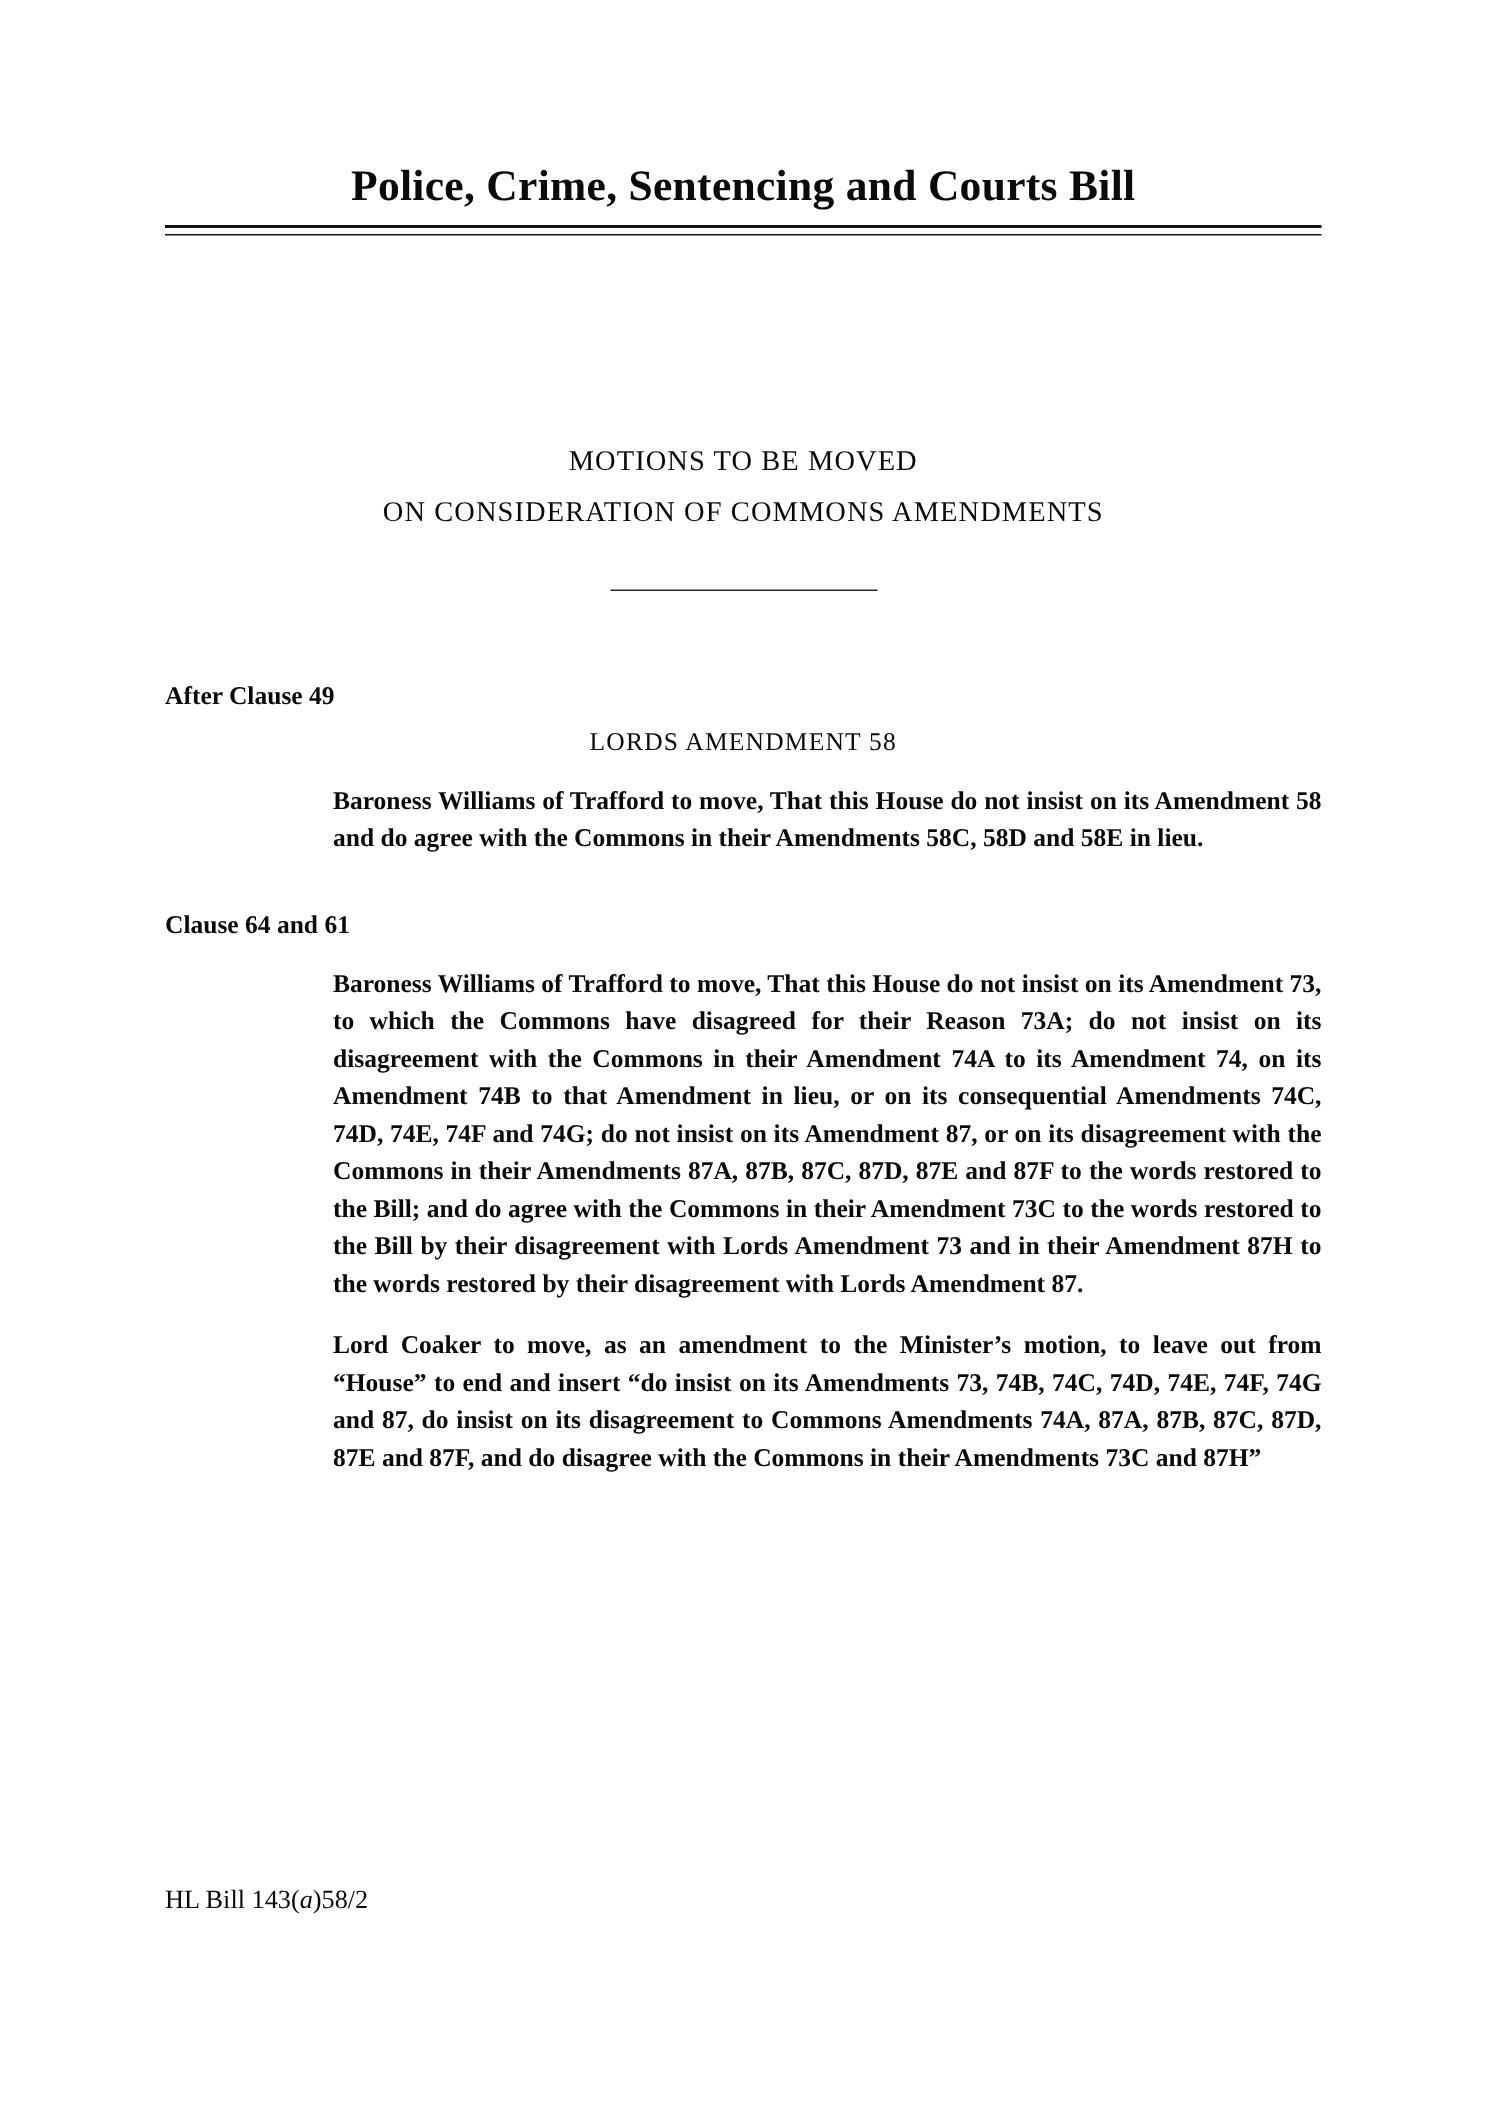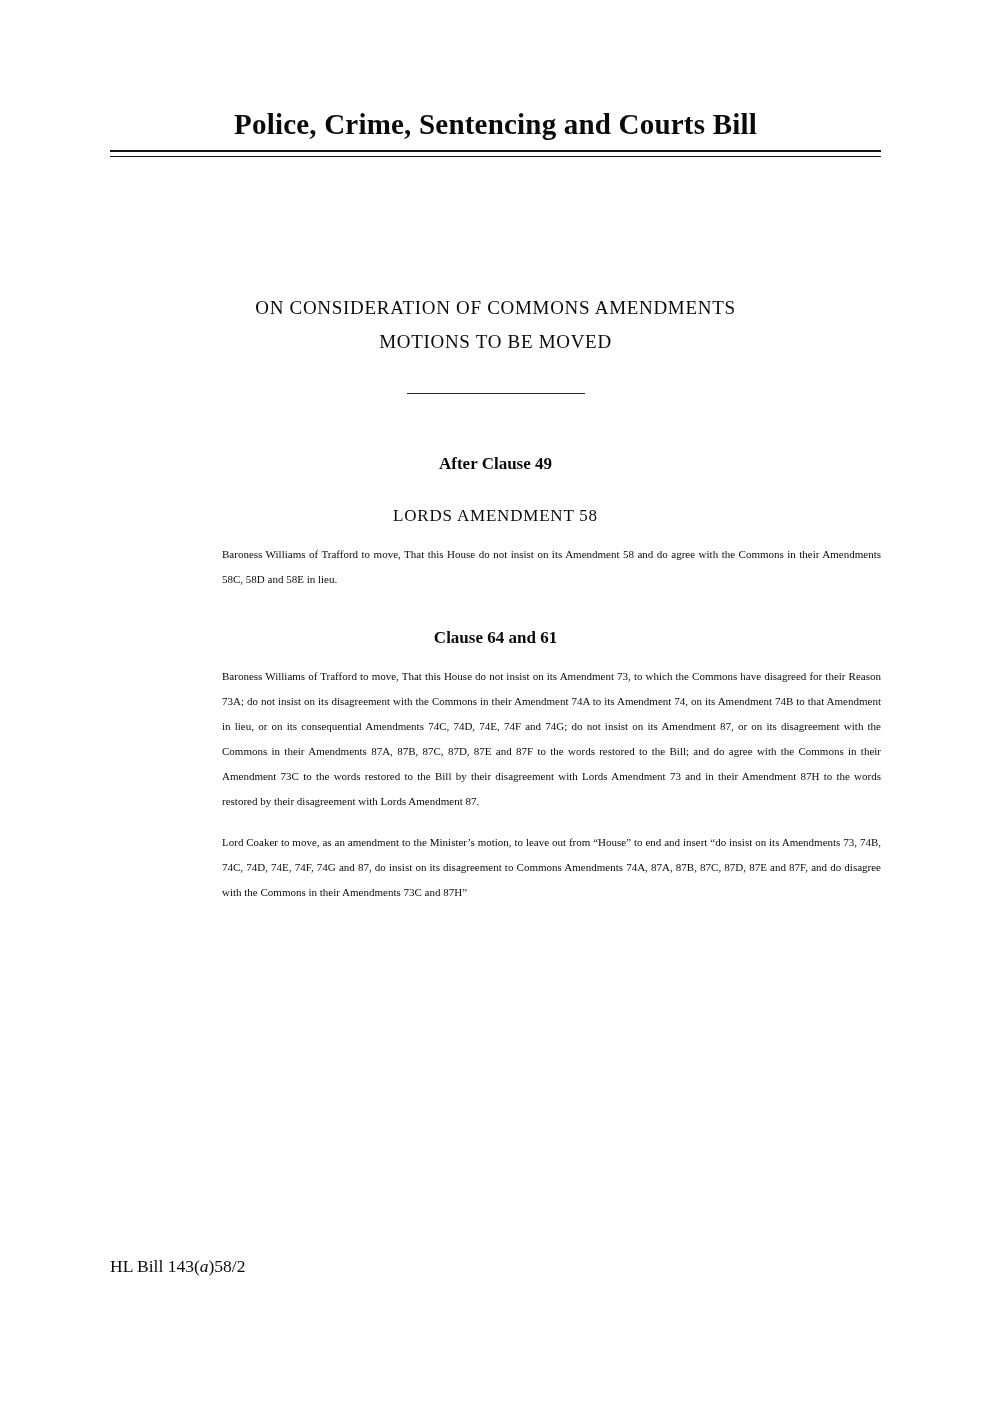--- a/index.html
+++ b/index.html
@@ -47,35 +47,34 @@
     width: 178px;
     margin: 34px auto 0 auto;
     border: none;
     border-top: 1.3px solid #2a2a2a;
     height: 0;
   }
   .section-first { margin-top: 60px; }
   .section { margin-top: 36px; }
   .clause-heading {
     margin: 0;
-    text-align: center;
     font-size: 17px;
     font-weight: 700;
   }
   .amendment-heading {
-    margin: 32px 0 0 0;
+    margin: 11px 0 0 0;
     text-align: center;
     font-size: 17px;
     font-weight: 400;
     letter-spacing: 0.8px;
   }
   .motion {
     margin: 16px 0 0 112px;
-    font-size: 11px;
-    font-weight: 400;
+    font-size: 17px;
+    font-weight: 700;
     line-height: 25px;
     text-align: justify;
   }
   .page-footer {
     position: absolute;
     left: 110px;
     right: 110px;
     top: 1256px;
     display: flex;
     justify-content: flex-start;
@@ -89,22 +88,22 @@
 </head>
 <body>
 
 <div class="page">
   <div class="content">
 
     <h1 class="bill-title">Police, Crime, Sentencing and Courts Bill</h1>
     <div class="title-rule"></div>
 
     <div class="motions-heading">
+      <div>MOTIONS TO BE MOVED</div>
       <div>ON CONSIDERATION OF COMMONS AMENDMENTS</div>
-      <div>MOTIONS TO BE MOVED</div>
     </div>
 
     <hr class="short-rule">
 
     <section class="section-first">
       <h2 class="clause-heading">After Clause 49</h2>
       <h3 class="amendment-heading">LORDS AMENDMENT 58</h3>
       <p class="motion">Baroness Williams of Trafford to move, That this House do not insist on its Amendment 58 and do agree with the Commons in their Amendments 58C, 58D and 58E in lieu.</p>
     </section>
 

